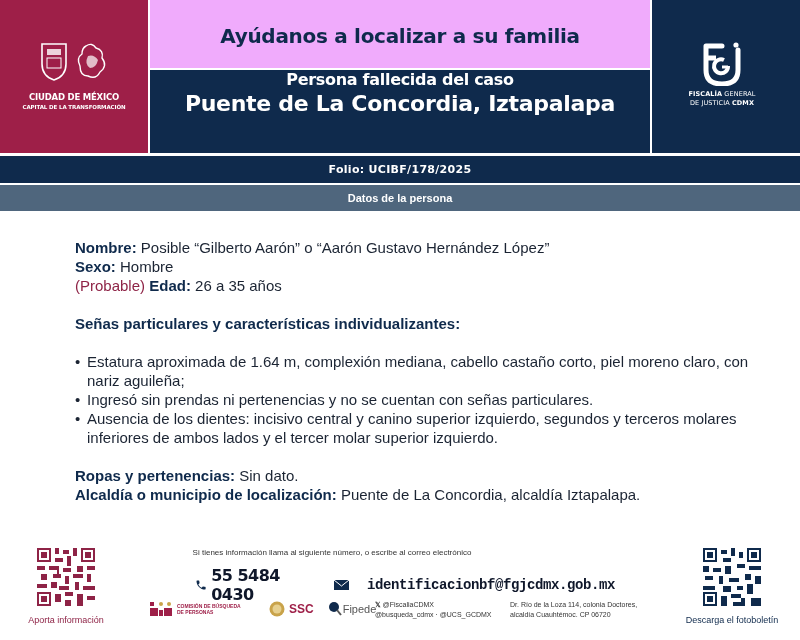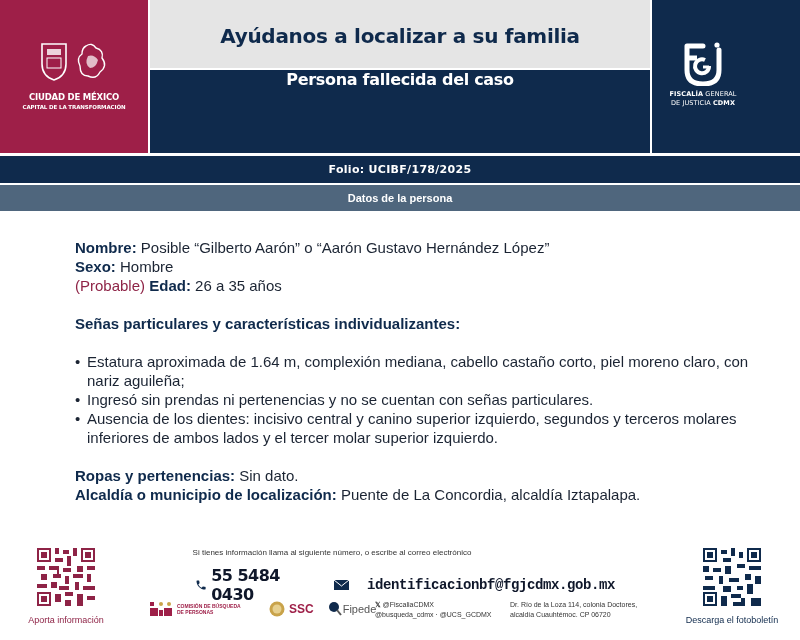--- a/index.html
+++ b/index.html
@@ -1,40 +1,40 @@
 <!DOCTYPE html>
 <html><head>
 <meta charset="utf-8">
 <style>
   html, body { margin:0; padding:0; }
   body { width:800px; height:640px; background:#ffffff; position:relative; overflow:hidden; font-family:"Liberation Sans", sans-serif; }
   .abs { position:absolute; }
   .maroon { background:#9e1f48; }
   .navy { background:#0f2a4c; }
-  .cream { background:#e5e5e5; }
+  .cream { background:#f0abfc; }
   .gray { background:#4f667d; }
 
   #left-panel { left:0; top:0; width:148px; height:153px; }
   #right-panel { left:652px; top:0; width:148px; height:153px; }
   #cream-panel { left:150px; top:0; width:500px; height:68px; display:flex; align-items:center; justify-content:center; }
   #mid-panel { left:150px; top:70px; width:500px; height:83px; display:flex; flex-direction:column; align-items:center; justify-content:flex-start; }
   #folio-band { left:0; top:156px; width:800px; height:27px; display:flex; align-items:center; justify-content:center; }
   #datos-band { left:0; top:185px; width:800px; height:26px; display:flex; align-items:center; justify-content:center; }
 
   .h-ayudanos { font-family:"DejaVu Sans", sans-serif; font-weight:bold; color:#0f2a4c; font-size:20px; letter-spacing:-0.3px; margin-top:4px; }
   .h-persona { font-family:"DejaVu Sans", sans-serif; font-weight:bold; color:#fff; font-size:16px; letter-spacing:-0.3px; }
   .h-puente { font-family:"DejaVu Sans", sans-serif; font-weight:bold; color:#fff; font-size:22px; letter-spacing:-0.3px; margin-top:2px; }
   .folio { font-family:"DejaVu Sans", sans-serif; font-weight:bold; color:#fff; font-size:11px; letter-spacing:0.3px; }
   .datos { font-family:"Liberation Sans", sans-serif; font-weight:bold; color:#fff; font-size:11px; }
 
   .cdmx-logo { left:0; top:40px; width:148px; text-align:center; color:#fff; }
   .cdmx-title { font-family:"DejaVu Sans", sans-serif; font-weight:bold; font-size:8.5px; letter-spacing:-0.2px; margin-top:6px; }
   .cdmx-sub { font-family:"DejaVu Sans", sans-serif; font-size:5.5px; font-weight:bold; letter-spacing:-0.1px; margin-top:2px; }
 
-  .fgj-logo { left:629px; top:42px; width:148px; text-align:center; color:#fff; }
+  .fgj-logo { left:648px; top:42px; width:148px; text-align:center; color:#fff; }
   .fgj-line { font-family:"DejaVu Sans", sans-serif; font-size:6.5px; letter-spacing:0.1px; line-height:9px; }
 
   #content { left:75px; top:238px; width:700px; font-size:15px; line-height:19px; color:#1b2433; }
   #content .lbl { font-weight:bold; color:#0f2a4c; }
   #content .prob { color:#8e2346; }
   #content .section { font-weight:bold; color:#0f2a4c; margin-top:19px; }
   #content ul { list-style:none; margin:19px 0 0 0; padding:0; }
   #content li { position:relative; padding-left:12px; }
   #content li::before { content:"•"; position:absolute; left:0; top:0; }
   #content .gap { height:19px; }
@@ -71,20 +71,21 @@
   <div class="cdmx-title">CIUDAD DE MÉXICO</div>
   <div class="cdmx-sub">CAPITAL DE LA TRANSFORMACIÓN</div>
 </div>
 
 <div id="cream-panel" class="abs cream">
   <div class="h-ayudanos">Ayúdanos a localizar a su familia</div>
 </div>
 
 <div id="mid-panel" class="abs navy">
   <div class="h-persona">Persona fallecida del caso</div>
+  <div class="h-puente">Puente de La Concordia, Iztapalapa</div>
 </div>
 
 <div id="right-panel" class="abs navy"></div>
 <div class="abs fgj-logo">
   <svg width="44" height="44" viewBox="0 0 44 44">
     <path d="M6 4 h16 M6 4 v24 q0 14 16 14 q16 0 16 -14 v-20" fill="none" stroke="#fff" stroke-width="5" stroke-linecap="round"></path>
     <path d="M6 16 h10" stroke="#fff" stroke-width="5"></path>
     <circle cx="36" cy="3" r="2.6" fill="#fff"></circle>
     <path d="M28 24 a7 7 0 1 1 -4 -6" fill="none" stroke="#fff" stroke-width="4"></path>
     <path d="M22 25 h6" stroke="#fff" stroke-width="3"></path>

